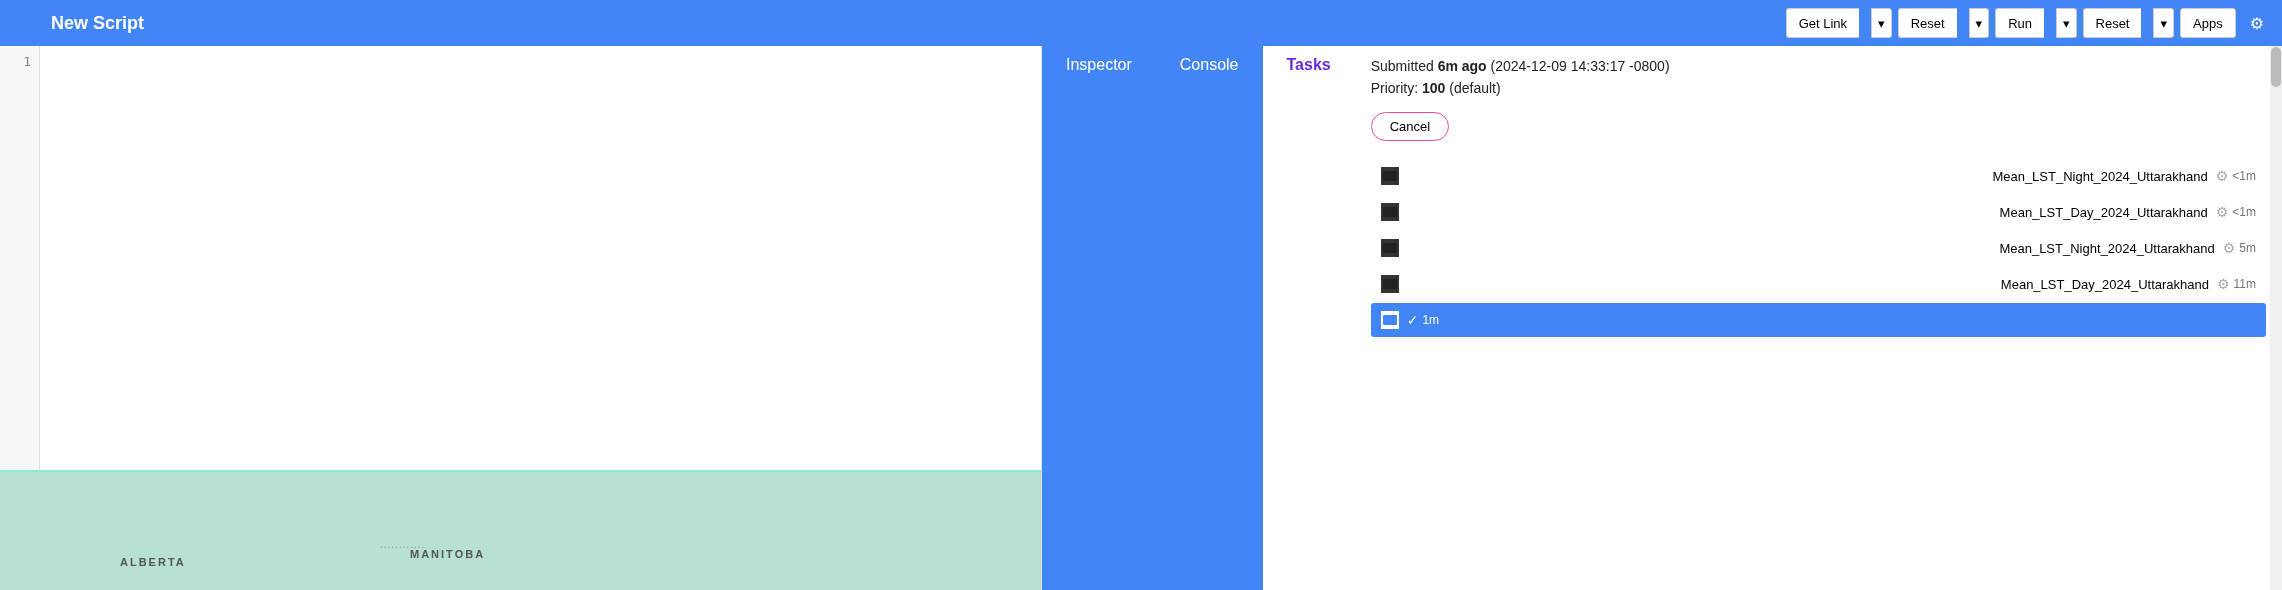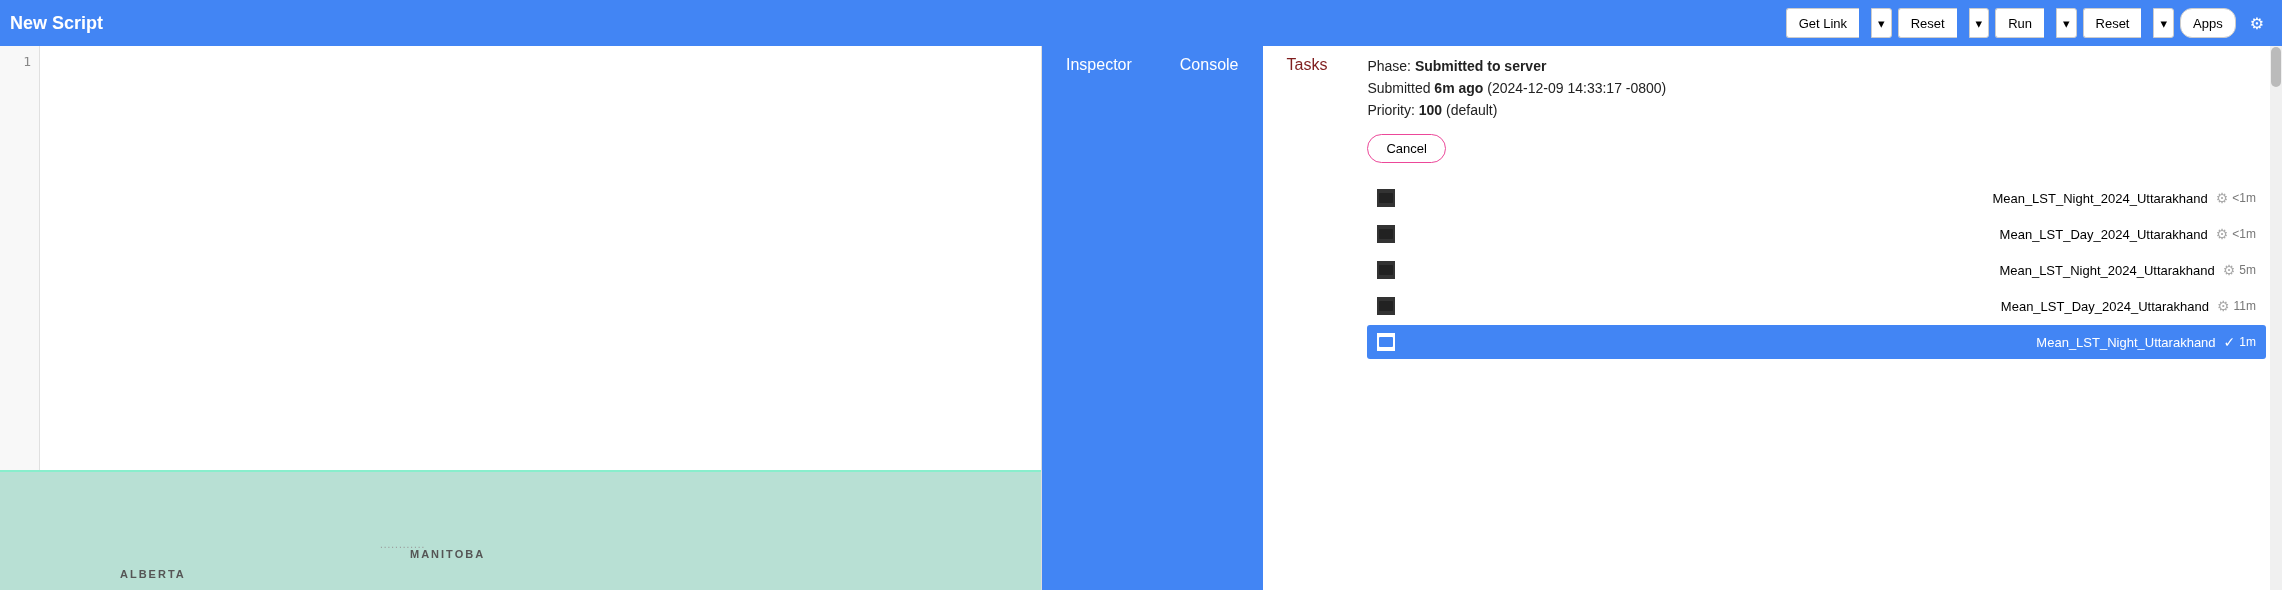--- a/index.html
+++ b/index.html
@@ -21,32 +21,33 @@
       align-items: center;
       padding: 0 10px;
       gap: 6px;
       flex-shrink: 0;
     }
     .toolbar-title {
       color: white;
       font-size: 18px;
       font-weight: bold;
       margin-right: 10px;
+      margin-left: 41px;
     }
     .toolbar-spacer { flex: 1; }
 
     .btn-group {
       display: flex;
       align-items: center;
       gap: 12px;
     }
     .btn {
       background: white;
       border: 1px solid #ccc;
-      border-radius: 12px;
+      border-radius: 3px;
       padding: 5px 12px;
       font-size: 13px;
       cursor: pointer;
       height: 30px;
       display: flex;
       align-items: center;
       gap: 4px;
     }
     .btn-split-left {
       border-radius: 3px 0 0 3px;
@@ -114,21 +115,21 @@
     
     .map-area {
       height: 120px;
       background: #b8e0d4;
       position: relative;
       border-top: 2px solid #8ec;
       overflow: hidden;
     }
     .map-label {
       position: absolute;
-      bottom: 10px;
+      bottom: 22px;
       left: 120px;
       color: #555;
       font-size: 11px;
       letter-spacing: 2px;
       font-weight: bold;
     }
     .map-label2 {
       position: absolute;
       bottom: 30px;
       left: 410px;
@@ -164,22 +165,22 @@
     .tab {
       padding: 10px 24px;
       font-size: 16px;
       color: white;
       cursor: pointer;
       border-bottom: 3px solid transparent;
       font-weight: normal;
     }
     .tab.active {
       background: white;
-      color: #7f1d1d;
-      font-weight: normal;
+      color: #6d28d9;
+      font-weight: bold;
       border-bottom: 3px solid white;
     }
 
     
     .inspector-content {
       padding: 12px 16px;
       flex: 1;
       overflow-y: auto;
     }
     .phase-line {
@@ -355,24 +356,20 @@
       <div class="tab active">
         <span>Tasks</span>
       </div>
     </div>
 
     <div class="right-inner">
       <div class="inspector-body">
         <div class="inspector-content">
 
           
-          <div class="phase-line">
-            <span>Phase:</span>
-            <b>Submitted to server</b>
-          </div>
           <div class="phase-line">
             <span>Submitted</span>
             <b>6m ago</b>
             <span>(2024-12-09 14:33:17 -0800)</span>
           </div>
           <div class="phase-line">
             <span>Priority:</span>
             <b>100</b>
             <span>(default)</span>
           </div>
@@ -423,21 +420,20 @@
               <div class="task-time-area">
                 <span class="task-gear">⚙</span>
                 <span>11m</span>
               </div>
             </div>
 
             <div class="task-item selected">
               <div class="task-icon">
                 <div class="task-icon-inner"></div>
               </div>
-              <span class="task-name">Mean_LST_Night_Uttarakhand</span>
               <div class="task-time-area">
                 <span class="task-check">✓</span>
                 <span>1m</span>
               </div>
             </div>
 
           </div>
         </div>
       </div>
 

